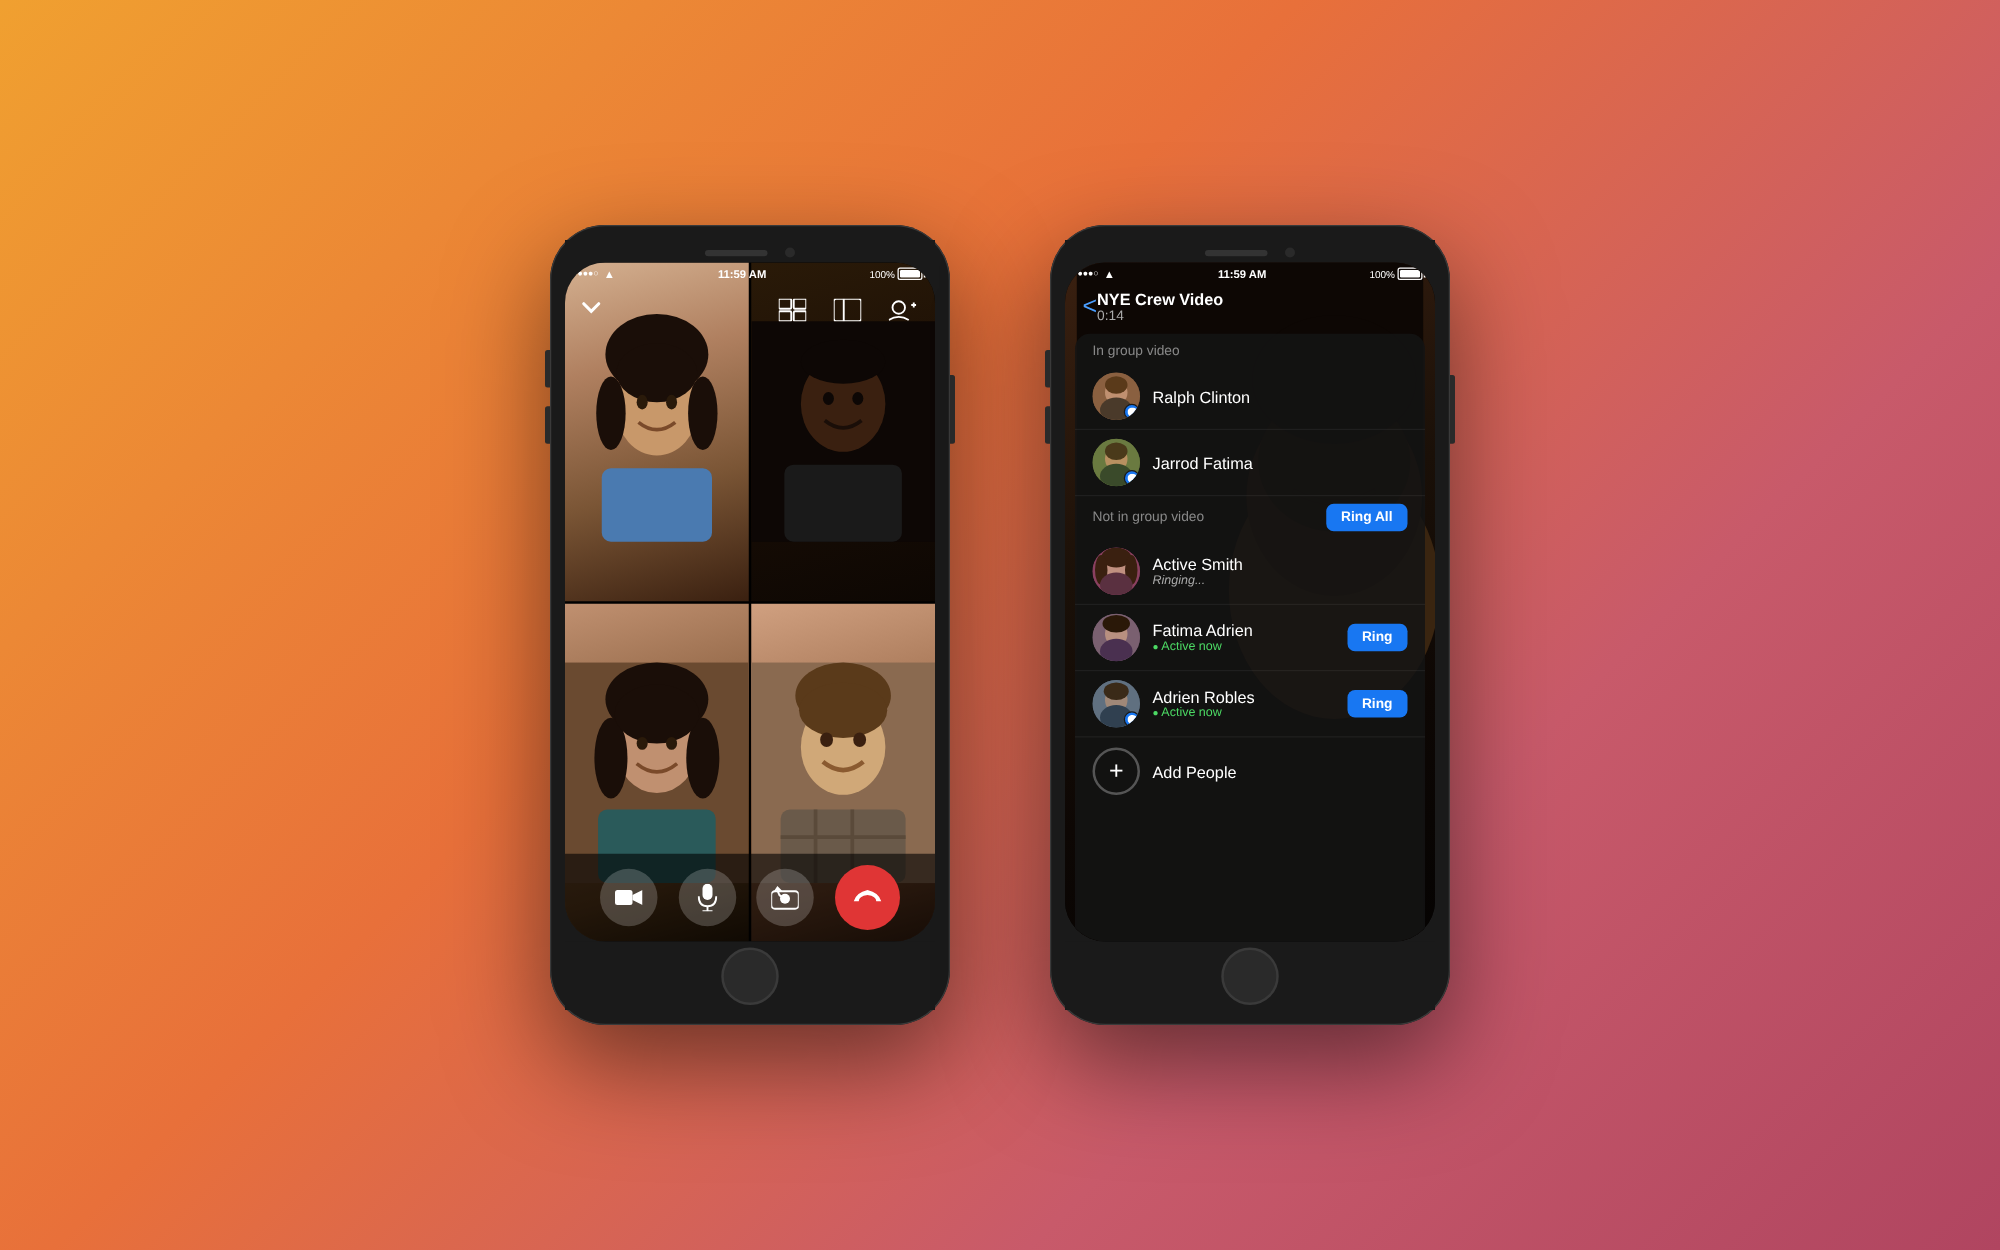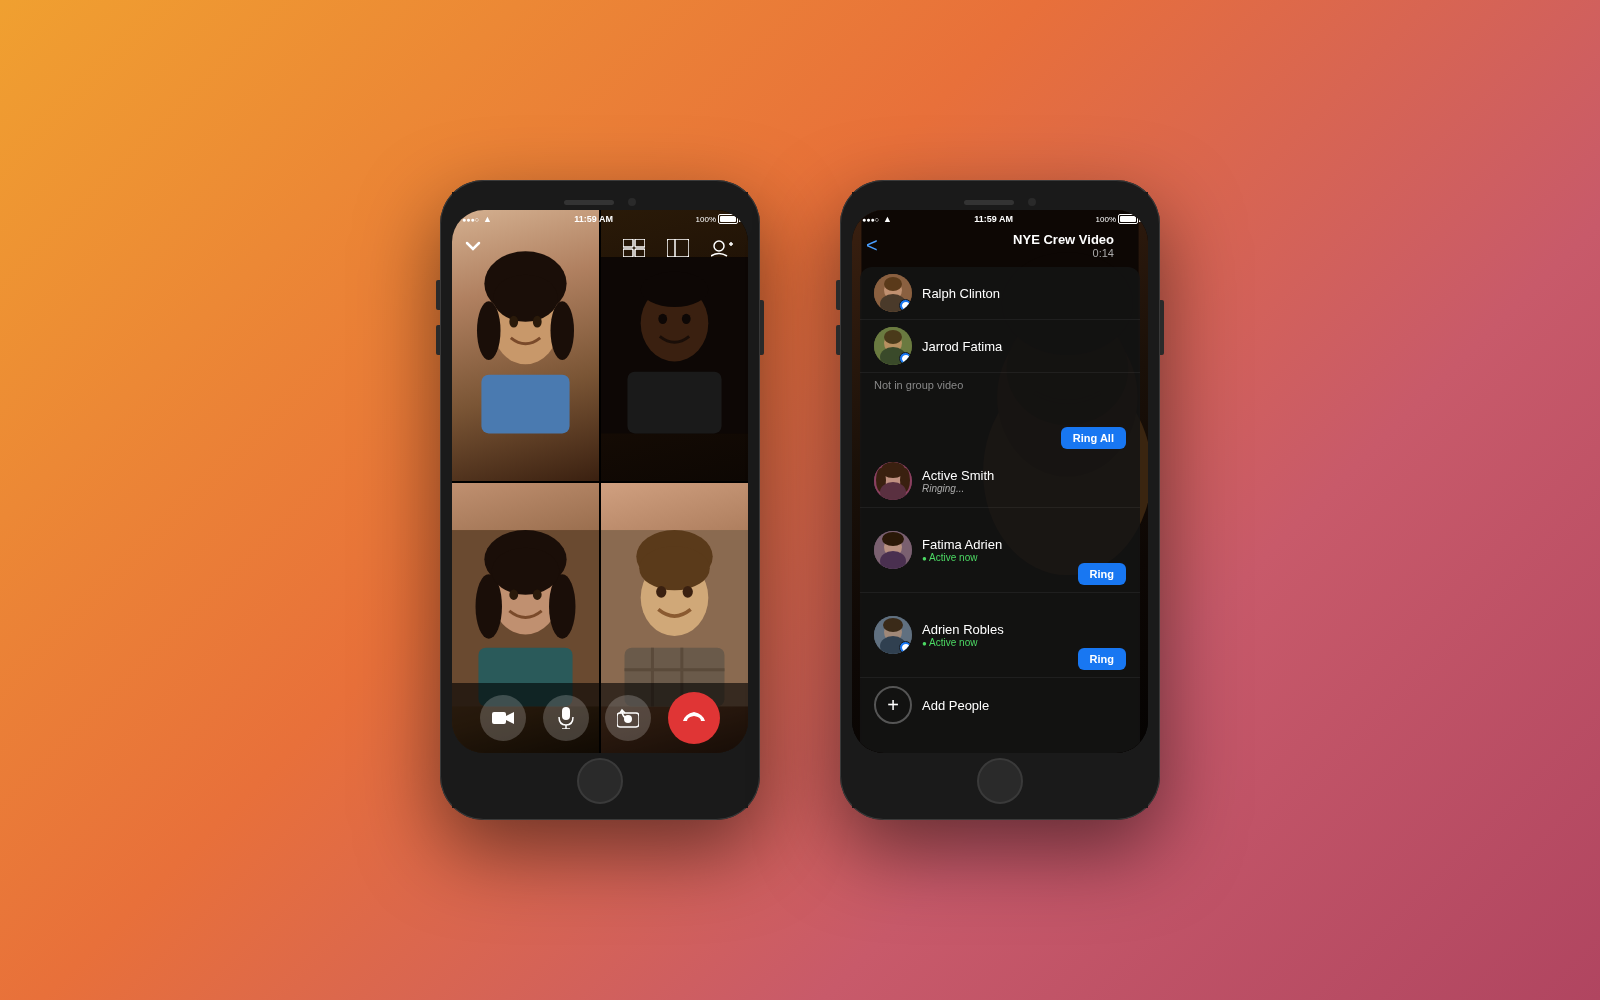--- a/index.html
+++ b/index.html
@@ -222,21 +222,21 @@
     }
 
     .p2-header {
       display: flex;
       align-items: center;
       padding: 6px 14px 8px;
       position: relative;
     }
 
     .call-title-block {
-      text-align: right;
+      text-align: left;
       flex: 1;
     }
 
     
     .participant-list {
       flex: 1;
       overflow: hidden;
       background: rgba(20,20,20,0.85);
       border-radius: 12px 12px 0 0;
       margin: 0 8px;
@@ -314,21 +314,20 @@
 
     .ring-btn {
       background: #1877f2;
       color: #fff;
       border: none;
       border-radius: 6px;
       padding: 5px 12px;
       font-size: 11px;
       font-weight: 600;
       cursor: pointer;
-      margin-top: 48px;
     }
 
     .ring-btn.ring-all {
       background: #1877f2;
     }
 
     .add-people-row {
       display: flex;
       align-items: center;
       padding: 8px 14px;
@@ -369,21 +368,21 @@
     .face-3 {
       background: linear-gradient(165deg, #c09070 0%, #8a6040 40%, #5a3a1a 80%, #2a1a08 100%);
     }
     .face-4 {
       background: linear-gradient(165deg, #d0a080 0%, #a07050 40%, #6a4025 80%, #3a2010 100%);
     }
 
     
     .not-in-group-header {
       display: flex;
-      align-items: flex-start;
+      align-items: center;
       justify-content: space-between;
       padding: 6px 14px;
     }
 
     .section-header-label {
       font-size: 11px;
       color: #888;
     }
 
     
@@ -664,20 +663,21 @@
           <div class="call-title-block">
             <div style="color:#fff;font-size:13px;font-weight:600;">NYE Crew Video</div>
             <div style="color:#aaa;font-size:11px;">0:14</div>
           </div>
           <div style="width:20px;"></div>
         </div>
 
         <div class="participant-list">
 
           <div>
+            <div class="section-label">In group video</div>
 
             <div class="participant-row">
               <div class="avatar av-ralph">
                 <svg viewBox="0 0 38 38" style="width:100%;height:100%;" xmlns="http://www.w3.org/2000/svg">
                   <rect width="38" height="38" fill="#8a6040"></rect>
                   <ellipse cx="19" cy="16" rx="9" ry="10" fill="#c09070"></ellipse>
                   <ellipse cx="19" cy="10" rx="9" ry="7" fill="#5a3a1a"></ellipse>
                   <ellipse cx="19" cy="30" rx="13" ry="10" fill="#4a3a2a"></ellipse>
                 </svg>
                 <div class="avatar-badge">

